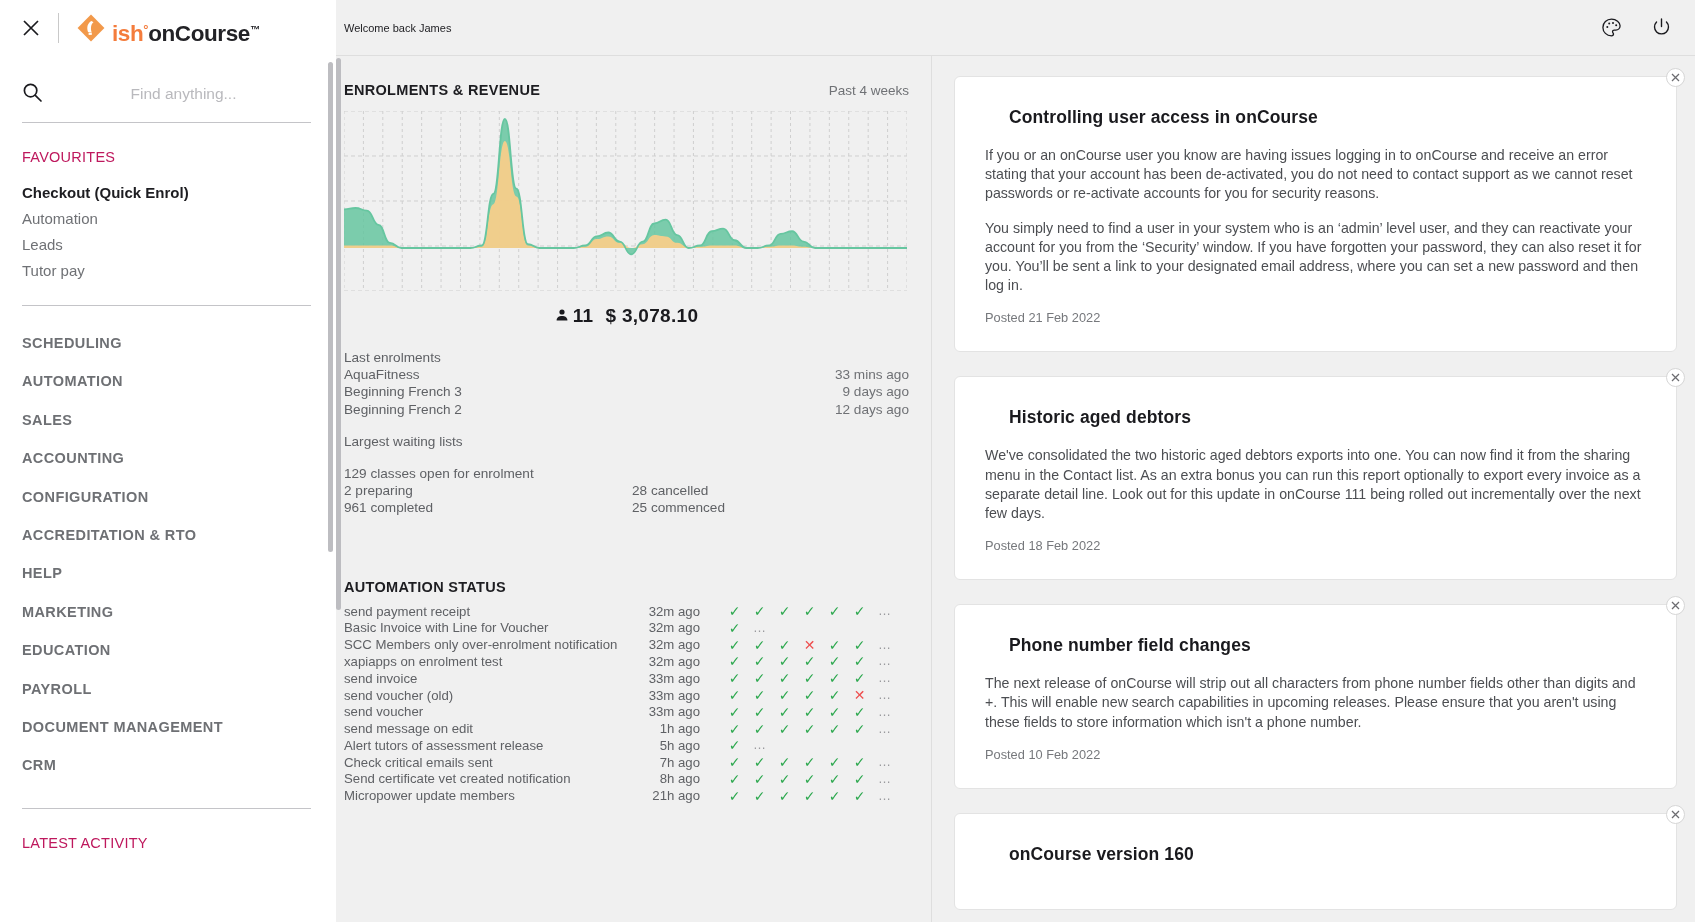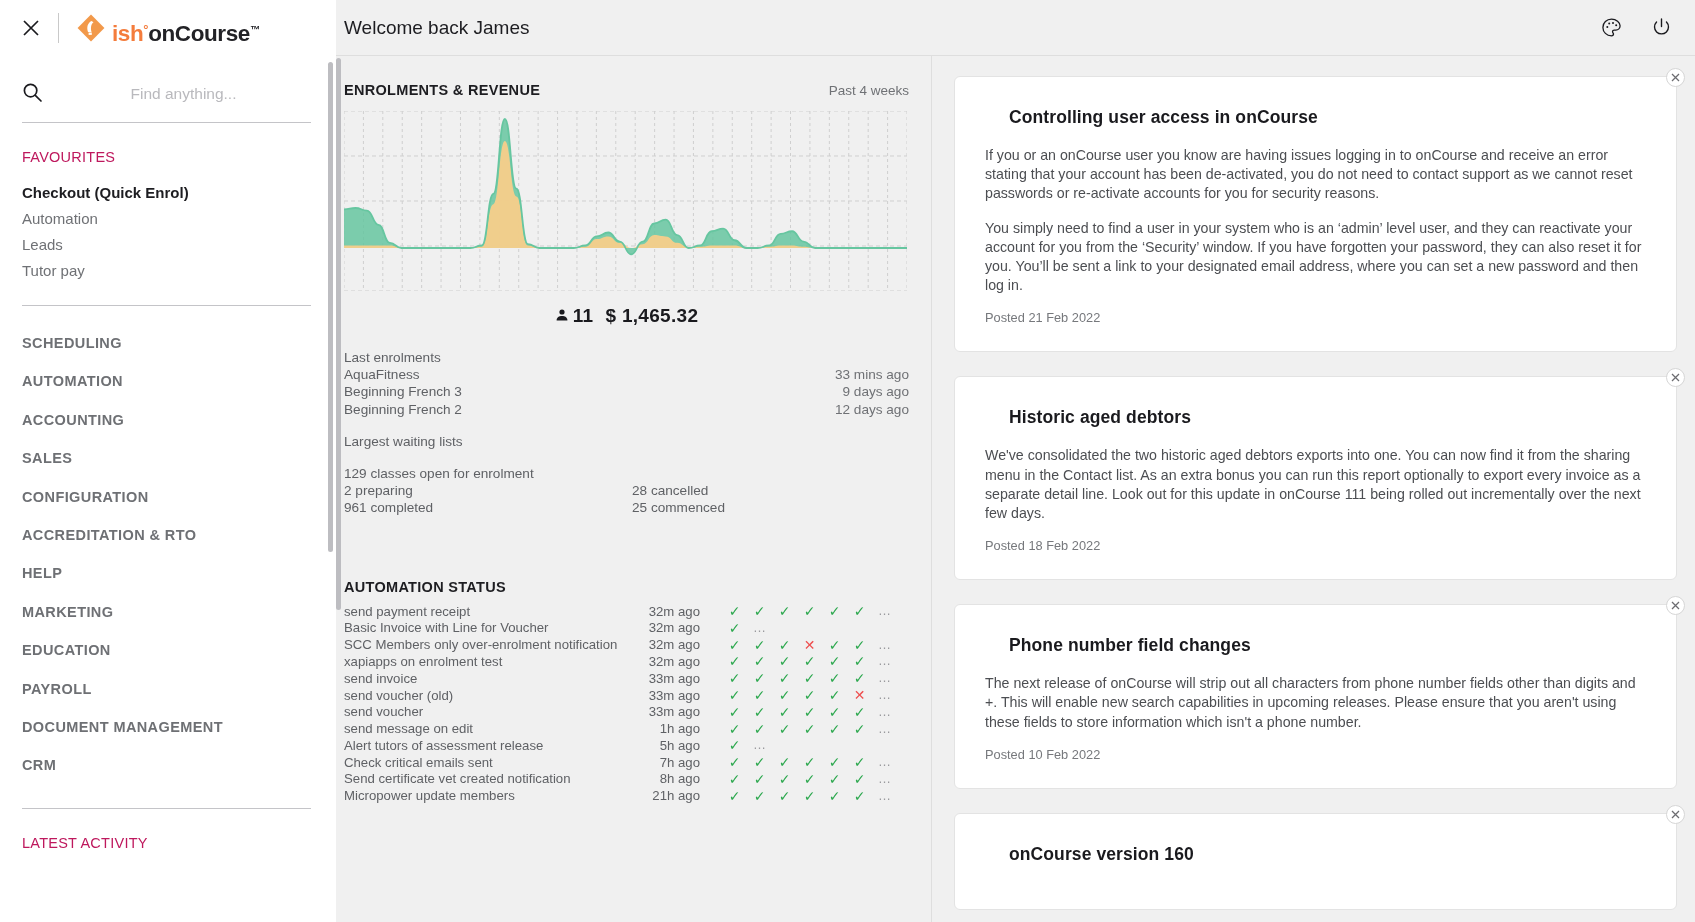--- a/index.html
+++ b/index.html
@@ -72,21 +72,21 @@
     width: 5px; height: 490px; border-radius: 3px;
     background: #bdbdc1;
   }
 
   
   .main { flex: 1 1 auto; height: 922px; position: relative; background: #f0f0f0; }
   .topbar {
     height: 56px; background: #f0f0f0; display: flex; align-items: center;
     padding: 0 20px 0 8px; border-bottom: 1px solid #dedede;
   }
-  .welcome { font-size: 19px; color: #1d1d21; padding-left: 0; }
+  .welcome { font-size: 11px; color: #1d1d21; padding-left: 0; }
   .topbar-icons { margin-left: auto; display: flex; align-items: center; gap: 22px; }
   .icon-btn { width: 28px; height: 28px; display: flex; align-items: center; justify-content: center; cursor: pointer; }
 
   .content { display: flex; height: 866px; }
 
   
   .dash-wrap { width: 595px; flex: 0 0 595px; position: relative; background: #f0f0f0; }
   .dash-scrollbar {
     position: absolute; left: 0px; top: 2px; width: 5px; height: 552px;
     background: #bdbdc1; border-radius: 3px;
@@ -216,22 +216,22 @@
       <div class="fav-item">Automation</div>
       <div class="fav-item">Leads</div>
       <div class="fav-item">Tutor pay</div>
     </div>
 
     <div class="hr" style="margin-top:21px"></div>
 
     <div class="nav-list" style="margin-top:18px">
       <div class="nav-item">SCHEDULING</div>
       <div class="nav-item">AUTOMATION</div>
+      <div class="nav-item">SALES</div>
       <div class="nav-item">ACCOUNTING</div>
-      <div class="nav-item">SALES</div>
       <div class="nav-item">CONFIGURATION</div>
       <div class="nav-item">ACCREDITATION &amp; RTO</div>
       <div class="nav-item">HELP</div>
       <div class="nav-item">MARKETING</div>
       <div class="nav-item">EDUCATION</div>
       <div class="nav-item">PAYROLL</div>
       <div class="nav-item">DOCUMENT MANAGEMENT</div>
       <div class="nav-item">CRM</div>
     </div>
 
@@ -321,21 +321,21 @@
           <div class="totals">
             <span class="cnt">
               <span>
                 <svg width="14" height="14" viewBox="0 0 14 14">
                   <circle cx="7" cy="4" r="2.6" fill="#1a1a1e"></circle>
                   <path d="M1.6 12.4 C1.6 9.4 4 8 7 8 C10 8 12.4 9.4 12.4 12.4 Z" fill="#1a1a1e"></path>
                 </svg>
               </span>
               <span>11</span>
             </span>
-            <span>$ 1,465.32</span>
+            <span>$ 3,078.10</span>
           </div>
 
           <div class="enrol-list">
             <div class="row2">
               <span class="lbl">Last enrolments</span>
               <span class="val"></span>
             </div>
             <div class="row2">
               <span class="lbl">AquaFitness</span>
               <span class="val">33 mins ago</span>

